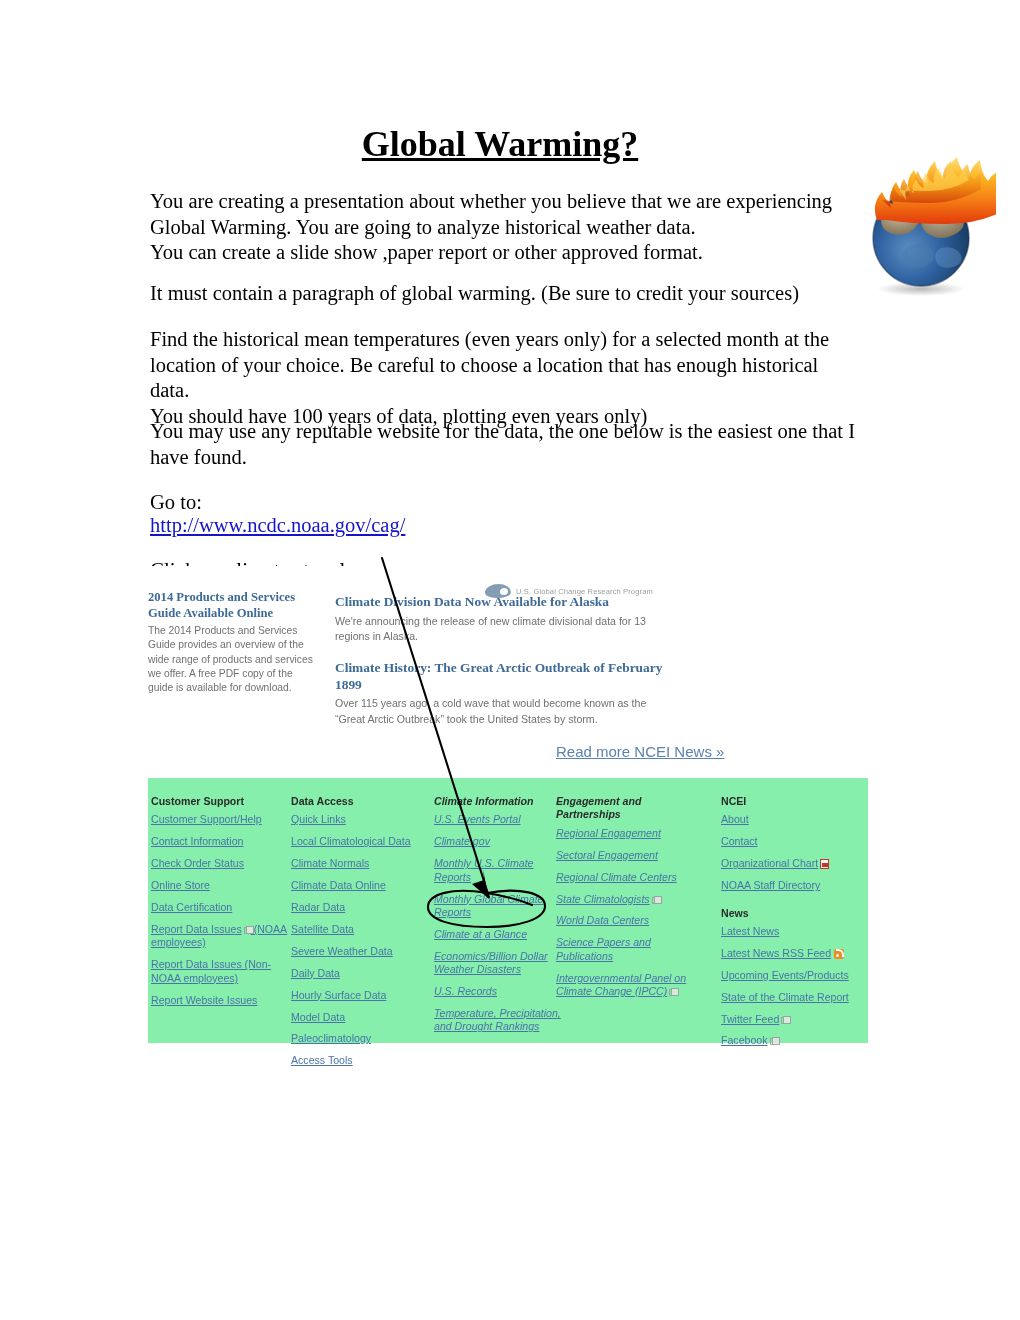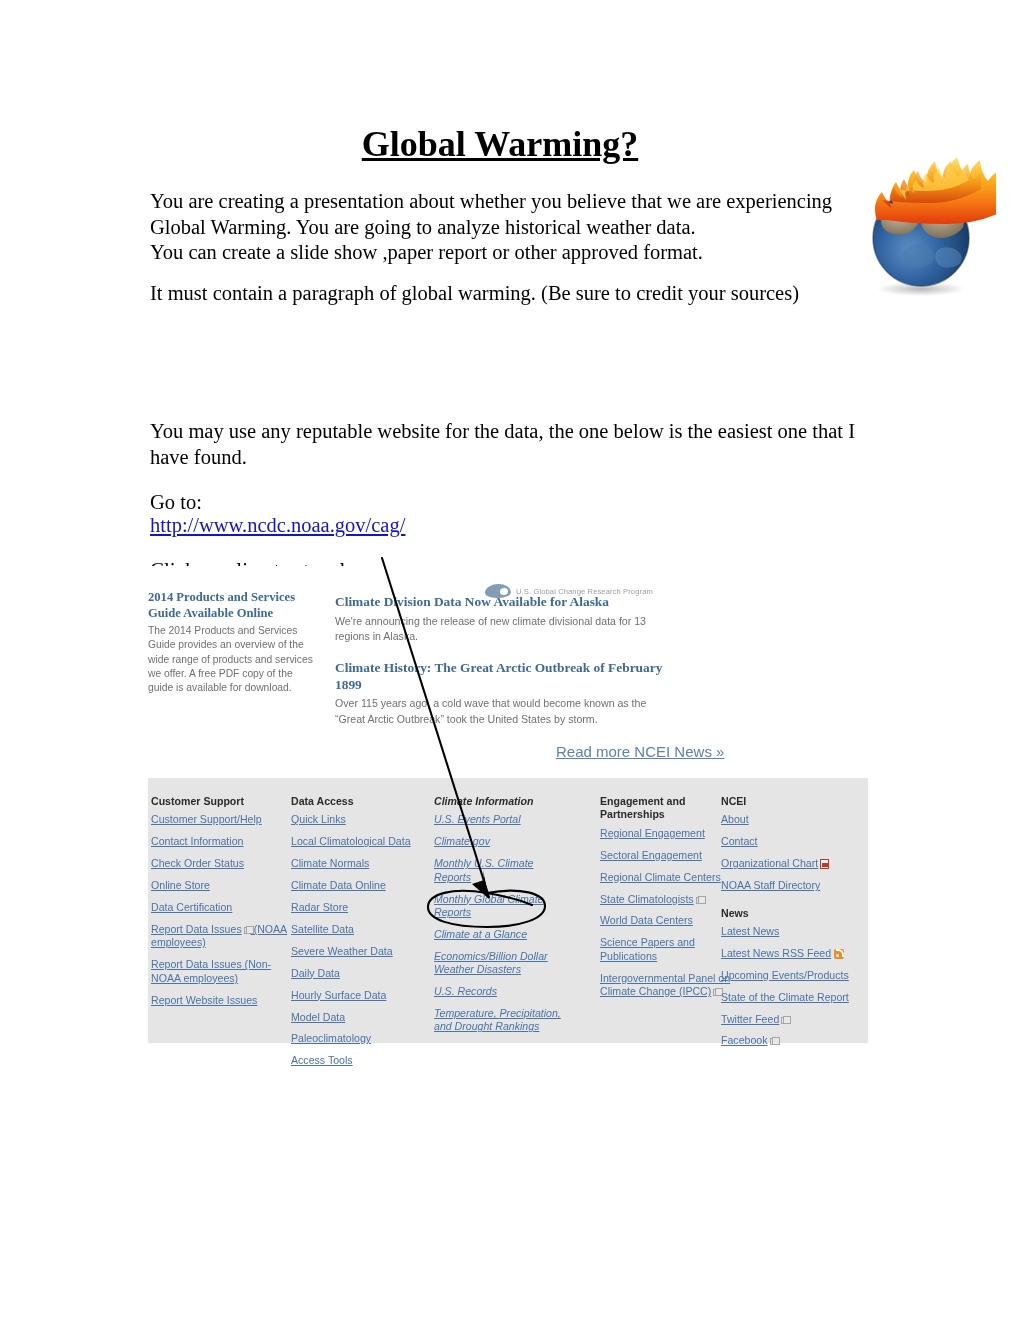--- a/index.html
+++ b/index.html
@@ -132,28 +132,28 @@
 
   .readmore {
     position:absolute; left:411px; top:177px;
     font-size:15px; color:#5b82b0;
   }
 
   
   .footer {
     position:absolute; left:3px; top:212px;
     width:720px; height:265px;
-    background:#e5e5e5;
+    background:#86efac;
   }
 
   .fcol { position:absolute; top:17px; }
   .fcol.c1 { left:3px;   width:140px; }
   .fcol.c2 { left:143px; width:140px; }
   .fcol.c3 { left:286px; width:136px;font-style:italic; }
-  .fcol.c4 { left:452px; width:138px; }
+  .fcol.c4 { left:408px; width:138px;font-style:italic; }
   .fcol.c5 { left:573px; width:140px; }
 
   .fh {
     font-size:10.6px; font-weight:bold; color:#2b2b2b;
     line-height:13.4px; margin:0 0 5px 0;
   }
   .fh.sub { margin-top:14px; }
   .fl {
     font-size:10.6px; color:#4a73a8;
     line-height:13.4px; margin:0 0 8.5px 0;
@@ -251,20 +251,23 @@
       <path d="M31 92 q-6-16 5-28 q4 10 11 12 q-5-12 3-22 q5 12 14 15 q-6-16 4-27 q4 13 13 17 q-3-16 8-26 q2 14 12 20 q-1-15 10-24 q3 14 12 21 q2-12 11-18 q1 13 8 21 q5-8 11-10 q0 12 5 20 q6-6 11-6 q-3 11-2 21 q-30 18-66 18 q-36 0-60-4z" fill="url(#fireG)"></path>
       <path d="M45 80 q-4-12 3-21 q3 8 8 10 q-4-10 2-18 q4 10 11 12 q-4-12 3-20 q3 10 10 13 q-2-12 6-20 q2 11 9 15 q-1-11 8-18 q2 11 9 16 q2-9 8-13 q1 10 6 16 q4-6 8-7 q-2 8-1 16 q-24 14-52 14 q-28 0-47-3z" fill="url(#fireG2)" opacity=".85"></path>
       <path d="M60 72 q-2-9 2-15 q2 6 6 8 q-3-8 2-14 q3 8 8 9 q-3-9 2-15 q3 8 8 10 q-2-9 5-15 q2 8 7 11 q-1-8 6-14 q2 9 7 12 q2-6 6-9 q1 8 4 12 q-18 11-40 11 q-15 0-30-1z" fill="#ffd24a" opacity=".7"></path>
     </svg>
   </div>
 
   <div class="para" id="p2">It must contain a paragraph of global warming.  (Be sure to credit your sources)</div>
   <div class="para" id="p1">You are creating a presentation about whether you believe that we are experiencing
 Global Warming.  You are going to analyze historical weather data.
 You can create a slide show ,paper report or other approved format.</div>
+  <div class="para" id="p3">Find the historical mean temperatures (even years only)  for a selected month at the
+location of your choice.  Be careful to choose a location that has enough historical data.
+You should have 100 years of data, plotting even years only)</div>
   <div class="para" id="p4">You may use any reputable website for the data, the one below is the easiest one that I
 have found.</div>
   <div class="para" id="p5">Go to:</div>
   <a class="link" href="#">http://www.ncdc.noaa.gov/cag/</a>
   <div class="para" id="p6">Click on climate at a glance</div>
 
   <div class="shot">
 
     <div class="news">
 
@@ -304,21 +307,21 @@
         <a class="fl" href="#">Report Data Issues (Non-NOAA employees)</a>
         <a class="fl" href="#">Report Website Issues</a>
       </div>
 
       <div class="fcol c2">
         <div class="fh">Data Access</div>
         <a class="fl" href="#">Quick Links</a>
         <a class="fl" href="#">Local Climatological Data</a>
         <a class="fl" href="#">Climate Normals</a>
         <a class="fl" href="#">Climate Data Online</a>
-        <a class="fl" href="#">Radar Store</a>
+        <a class="fl" href="#">Radar Data</a>
         <a class="fl" href="#">Satellite Data</a>
         <a class="fl" href="#">Severe Weather Data</a>
         <a class="fl" href="#">Daily Data</a>
         <a class="fl" href="#">Hourly Surface Data</a>
         <a class="fl" href="#">Model Data</a>
         <a class="fl" href="#">Paleoclimatology</a>
         <a class="fl" href="#">Access Tools</a>
       </div>
 
       <div class="fcol c3">

